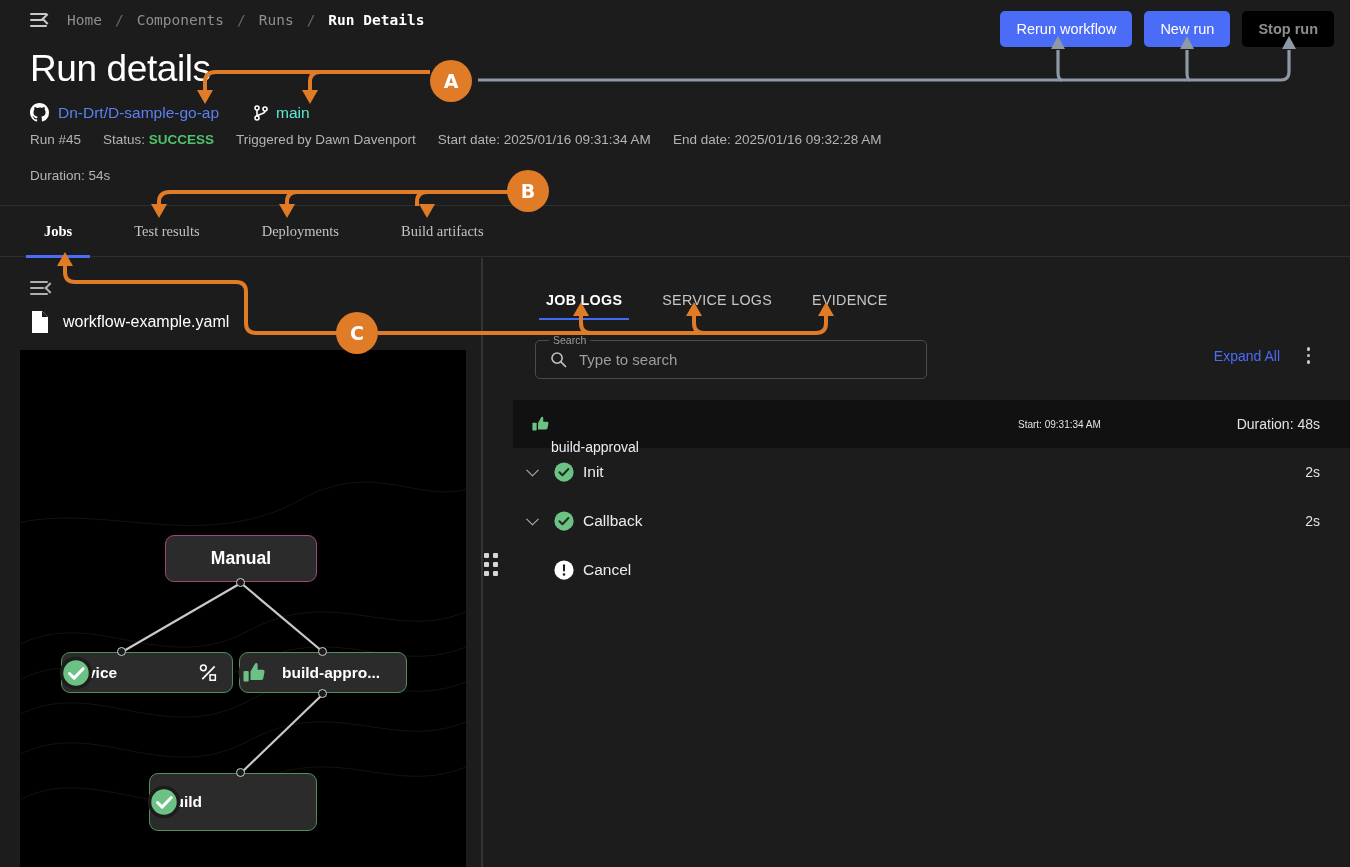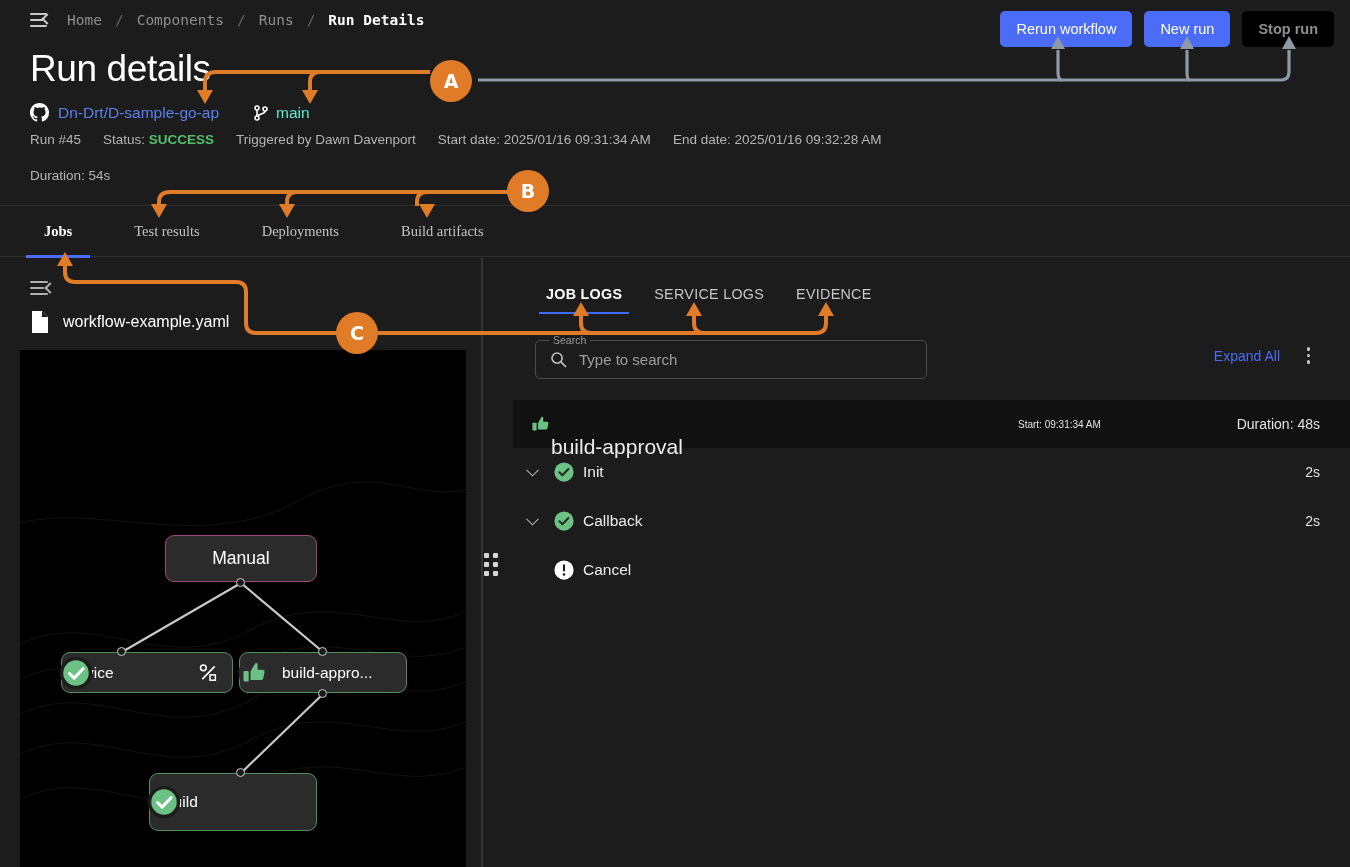--- a/index.html
+++ b/index.html
@@ -99,21 +99,21 @@
     transform: rotate(45deg);
   }
   .file-row {
     position: absolute; left: 30px; top: 52px;
     display: flex; align-items: center; gap: 13px;
   }
   .file-name { font-size: 16px; color: #ffffff; }
 
   .graph-canvas {
     position: absolute; left: 20px; top: 92px; width: 446px; height: 517px;
-    background: #000; overflow: hidden;
+    background: #000; overflow: hidden; font-weight: bold;
   }
   .mesh { position: absolute; inset: 0; opacity: 0.85; }
 
   .gnode {
     position: absolute; display: flex; align-items: center;
     border-radius: 9px; background: #2b2b2b;
     font-size: 15.5px; color: #fff; white-space: nowrap;
   }
   .gnode-manual {
     left: 145px; top: 185px; width: 152px; height: 47px;
@@ -135,21 +135,21 @@
     background: #343434;
   }
   .drag-dots {
     position: absolute; left: 484px; top: 553px;
     display: grid; grid-template-columns: repeat(2, 5px); gap: 4px;
   }
   .drag-dots span { width: 5px; height: 5px; background: #d6d6d6; border-radius: 1px; }
 
   
   .right-panel { position: absolute; left: 483px; top: 258px; width: 867px; height: 609px; }
-  .log-tabs { position: absolute; left: 52px; top: 22px; display: flex; gap: 10px; }
+  .log-tabs { position: absolute; left: 52px; top: 28px; display: flex; gap: 18px; }
   .log-tab {
     position: relative; padding: 6px 11px 14px 11px;
     font-size: 14.3px; letter-spacing: 0.3px; color: #c6c6c6; cursor: pointer;
   }
   .log-tab.active { color: #ffffff; font-weight: bold; }
   .log-tab.active::after {
     content: ""; position: absolute; left: 4px; right: 4px; bottom: 2px;
     height: 2.5px; background: #3d6bf5;
   }
 
@@ -176,21 +176,21 @@
   .kebab {
     position: absolute; right: 40px; top: 89px;
     display: flex; flex-direction: column; gap: 3px; cursor: pointer;
   }
   .kebab span { width: 3.5px; height: 3.5px; border-radius: 50%; background: #c9c9c9; }
 
   .job-header {
     position: absolute; left: 30px; top: 142px; width: 837px; height: 48px;
     background: #111111; display: flex; align-items: center;
   }
-  .job-header .jh-name { margin-left: 38px; font-size: 21px; color: #ececec; margin-top: 46px; }
+  .job-header .jh-name { margin-left: 38px; font-size: 14px; color: #ececec; margin-top: 46px; }
   .job-header .jh-icon { position: absolute; left: 16px; top: 50%; transform: translateY(-50%); }
   .job-header .jh-start { position: absolute; left: 505px; font-size: 10px; color: #e2e2e2; }
   .job-header .jh-dur { position: absolute; right: 30px; font-size: 14px; color: #e2e2e2; }
 
   .step-row {
     position: absolute; left: 30px; width: 837px; height: 48px;
     display: flex; align-items: center;
   }
   .step-chev {
     position: absolute; left: 15px; top: 50%; width: 9px; height: 9px;

